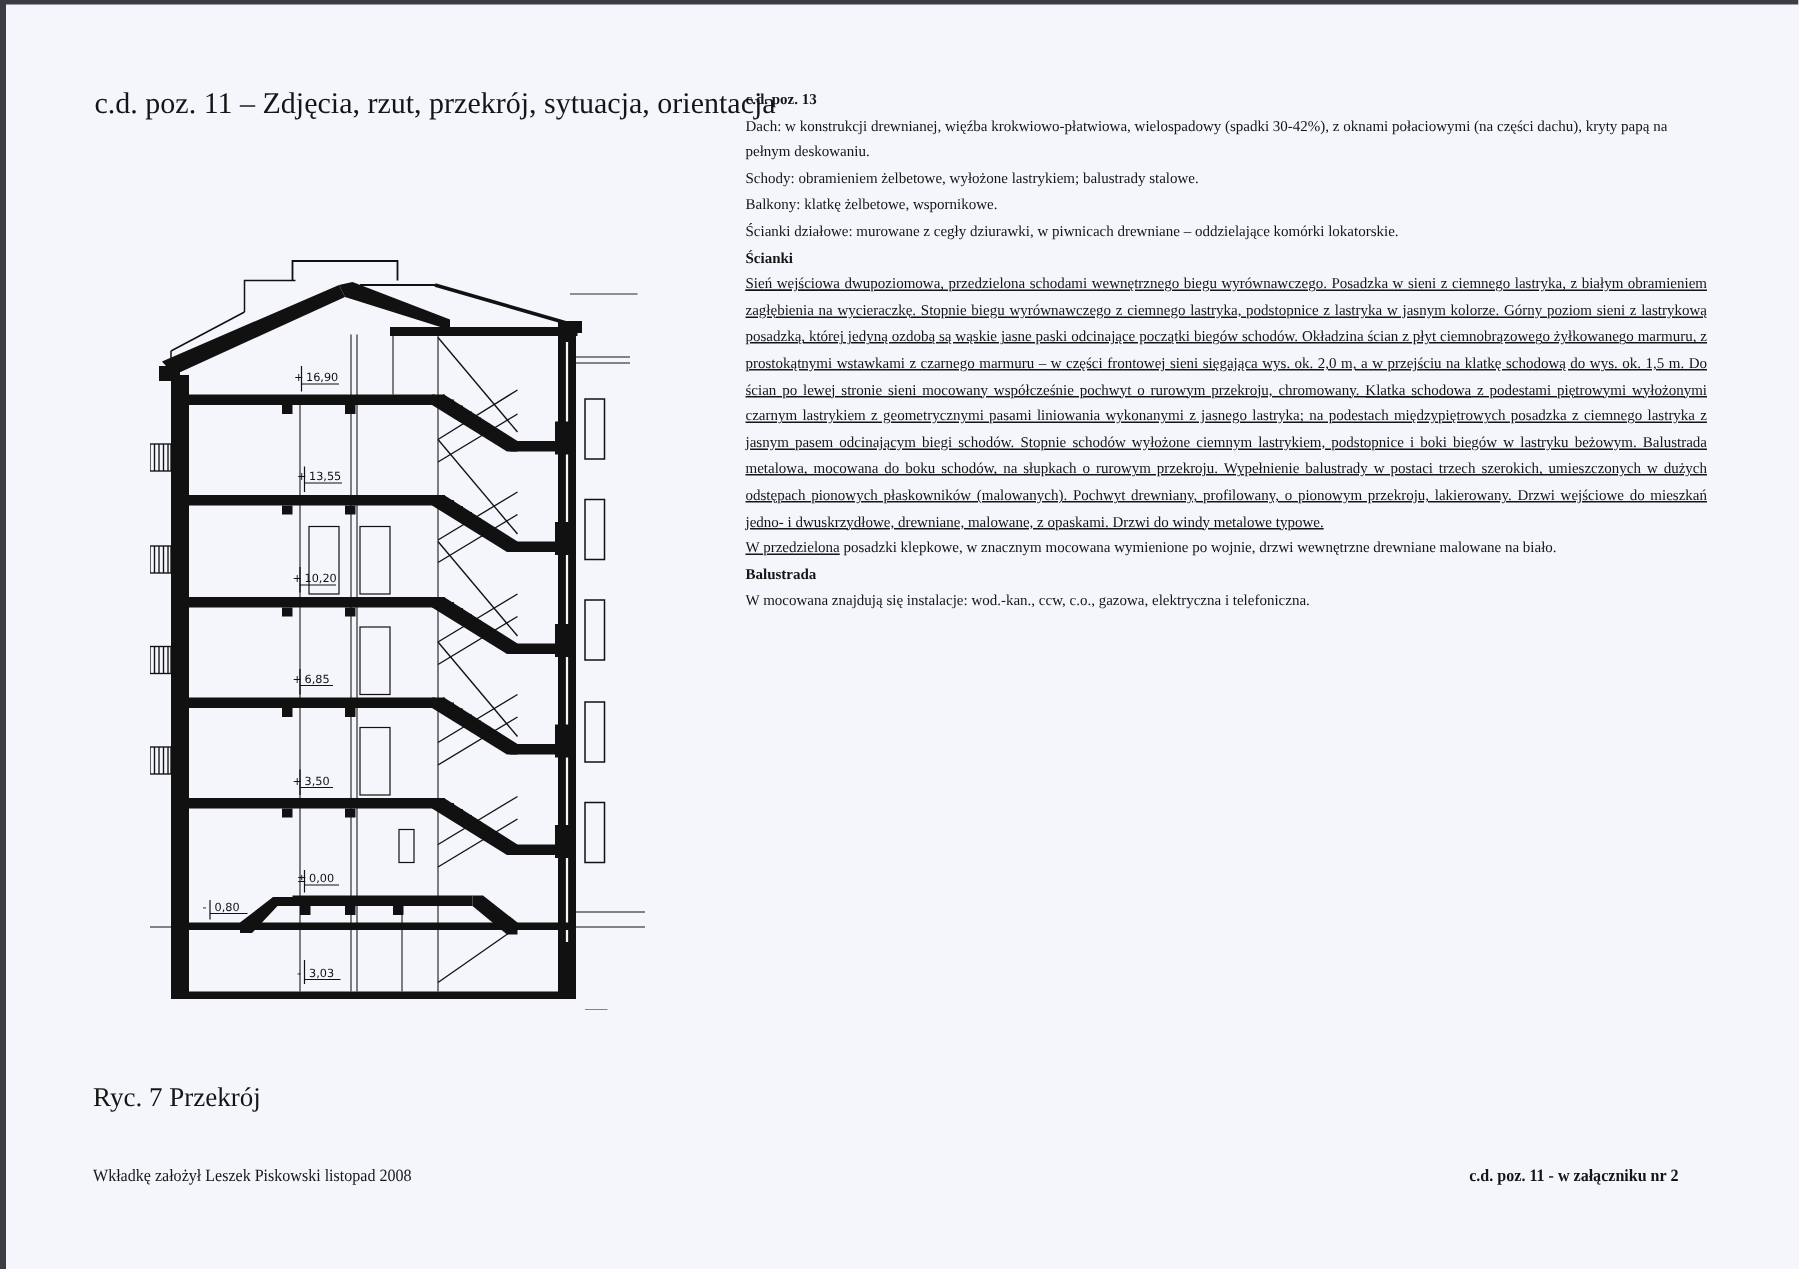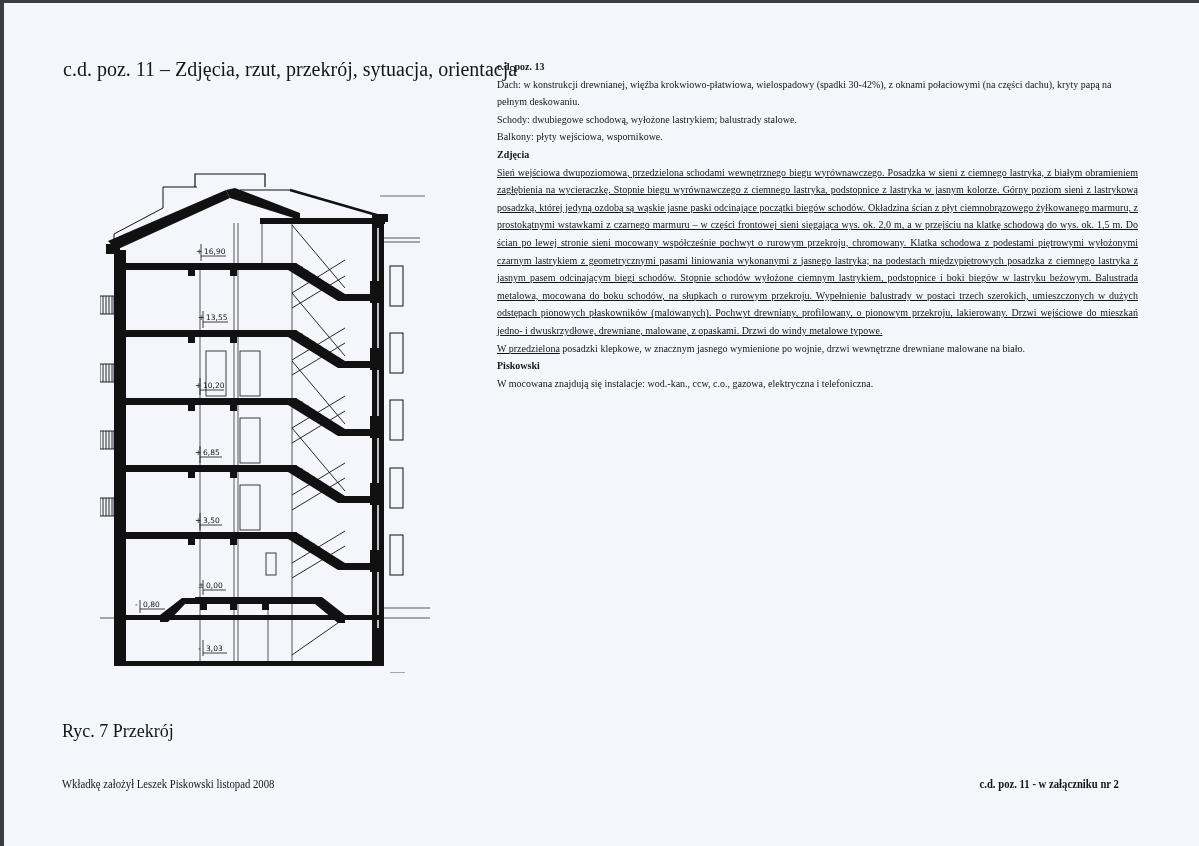--- a/index.html
+++ b/index.html
@@ -247,23 +247,24 @@
     <text x="98" y="483">-</text>
     <text x="106" y="483">3,03</text>
   </g>
 </svg>
 
 <div class="caption">Ryc. 7  Przekrój</div>
 
 <div class="right-col">
   <p class="h">c.d. poz. 13</p>
   <p>Dach: w konstrukcji drewnianej, więźba krokwiowo-płatwiowa, wielospadowy (spadki 30-42%), z oknami połaciowymi (na części dachu), kryty papą na pełnym deskowaniu.</p>
-  <p>Schody: dwubiegowe schodową, wyłożone lastrykiem; balustrady stalowe.</p>
-  <p>Balkony: płyty wejściowa, wspornikowe.</p>
-  <p class="h">Zdjęcia</p>
+  <p>Schody: obramieniem żelbetowe, wyłożone lastrykiem; balustrady stalowe.</p>
+  <p>Balkony: klatkę żelbetowe, wspornikowe.</p>
+  <p>Ścianki działowe: murowane z cegły dziurawki, w piwnicach drewniane – oddzielające komórki lokatorskie.</p>
+  <p class="h">Ścianki</p>
   <p class="just"><span class="u">Sień wejściowa</span><span> dwupoziomowa, przedzielona schodami wewnętrznego biegu wyrównawczego. Posadzka w sieni z ciemnego lastryka, z białym obramieniem zagłębienia na wycieraczkę. Stopnie biegu wyrównawczego z ciemnego lastryka, podstopnice z lastryka w jasnym kolorze. Górny poziom sieni z lastrykową posadzką, której jedyną ozdobą są wąskie jasne paski odcinające początki biegów schodów. Okładzina ścian z płyt ciemnobrązowego żyłkowanego marmuru, z prostokątnymi wstawkami z czarnego marmuru – w części frontowej sieni sięgająca wys. ok. 2,0 m, a w przejściu na klatkę schodową do wys. ok. 1,5 m. Do ścian po lewej stronie sieni mocowany współcześnie pochwyt o rurowym przekroju, chromowany. </span><span class="u">Klatka schodowa</span><span> z podestami piętrowymi wyłożonymi czarnym lastrykiem z geometrycznymi pasami liniowania wykonanymi z jasnego lastryka; na podestach międzypiętrowych posadzka z ciemnego lastryka z jasnym pasem odcinającym biegi schodów. Stopnie schodów wyłożone ciemnym lastrykiem, podstopnice i boki biegów w lastryku beżowym. Balustrada metalowa, mocowana do boku schodów, na słupkach o rurowym przekroju. Wypełnienie balustrady w postaci trzech szerokich, umieszczonych w dużych odstępach pionowych płaskowników (malowanych). Pochwyt drewniany, profilowany, o pionowym przekroju, lakierowany. Drzwi wejściowe do mieszkań jedno- i dwuskrzydłowe, drewniane, malowane, z opaskami. Drzwi do windy metalowe typowe.</span></p>
-  <p><span class="u">W przedzielona</span><span> posadzki klepkowe, w znacznym jasnego wymienione po wojnie, drzwi wewnętrzne drewniane malowane na biało.</span></p>
-  <p class="h">Piskowski</p>
+  <p><span class="u">W przedzielona</span><span> posadzki klepkowe, w znacznym mocowana wymienione po wojnie, drzwi wewnętrzne drewniane malowane na biało.</span></p>
+  <p class="h">Balustrada</p>
   <p>W mocowana znajdują się instalacje: wod.-kan., ccw, c.o., gazowa, elektryczna i telefoniczna.</p>
 </div>
 
 <div class="footer-left">Wkładkę założył  Leszek Piskowski  listopad 2008</div>
 <div class="footer-right">c.d. poz. 11 - w załączniku nr 2</div>
 
 </body></html>

